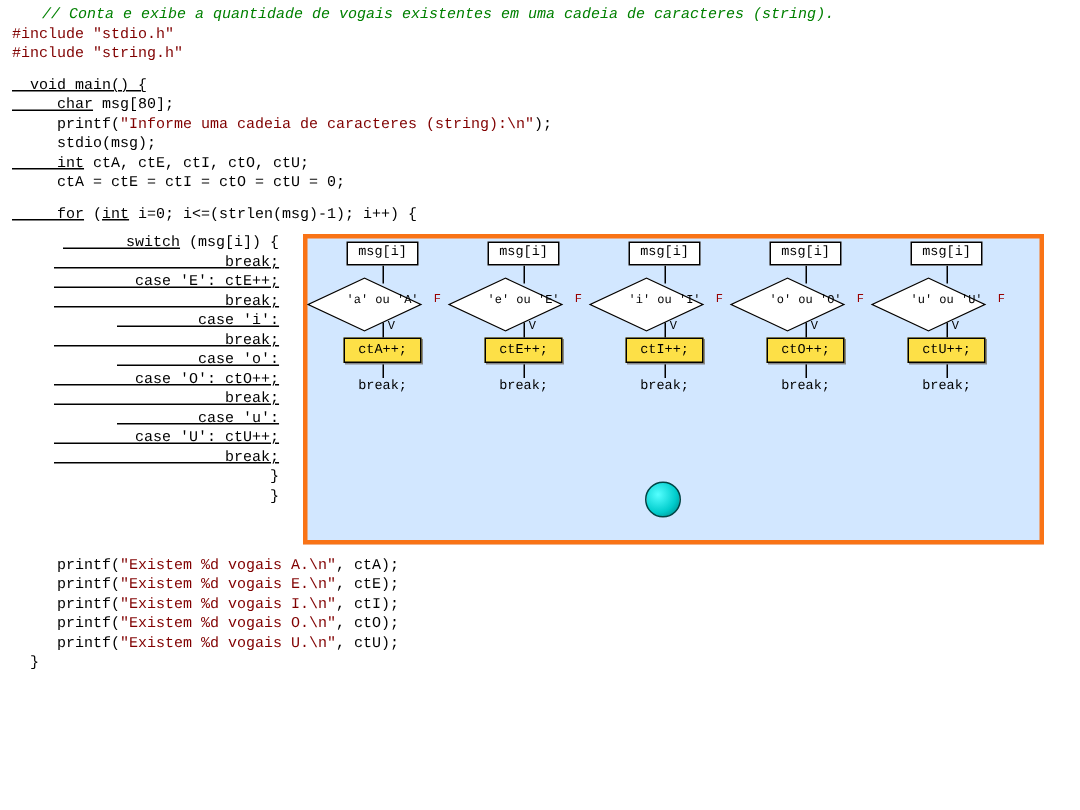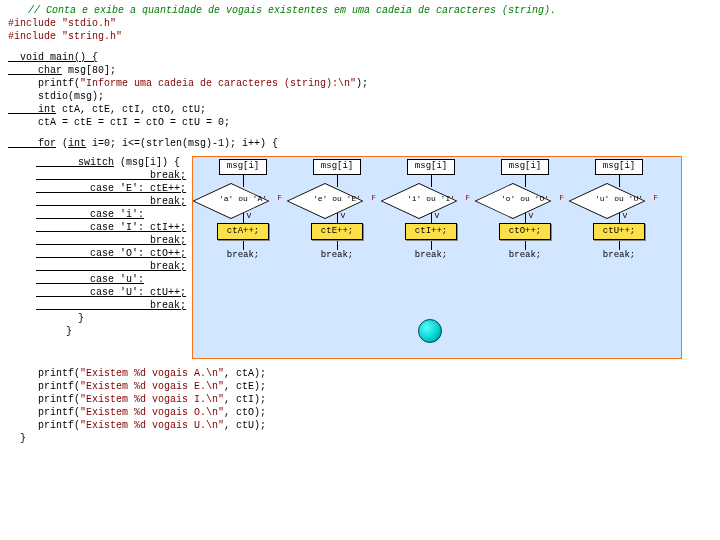--- a/index.html
+++ b/index.html
@@ -12,30 +12,30 @@
     color: #000;
     width: 720px;
     box-sizing: border-box;
   }
   .comment { color: #008000; font-style: italic; margin-left: 20px; }
   .prep { color: #800000; }
   .str { color: #800000; }
   .kw { text-decoration: underline; }
   .code-line { white-space: pre; }
   .flex-row { display: flex; align-items: flex-start; }
-  .left-code { padding-left: 28px; }
+  .left-code { padding-left: 28px; text-align: right; }
 
   .flowpanel {
     background: #d2e7ff;
-    border: 1px solid #f97316;
+    border: 3px solid #f97316;
     padding: 6px 4px 10px 4px;
     position: relative;
     width: 480px;
     height: 185px;
-    margin-left: 6px;
+    margin-left: 16px;
   }
   .fcol {
     position: absolute;
     width: 88px;
     text-align: center;
   }
   .msg {
     background: #fff;
     border: 1px solid #000;
     font-family: "Courier New", monospace;
@@ -113,22 +113,22 @@
 <div class="code-line"><span class="kw">     for</span><span> (</span><span class="kw">int</span><span> i=0; i&lt;=(strlen(msg)-1); i++) {</span></div>
 <div style="height:6px"></div>
 
 <div class="flex-row">
   <div class="left-code">
 <div class="code-line"><span class="kw">       switch</span><span> (msg[i]) {</span></div>
 <div class="code-line"><span class="kw">                   break;</span></div>
 <div class="code-line"><span class="kw">         case 'E': ctE++;</span></div>
 <div class="code-line"><span class="kw">                   break;</span></div>
 <div class="code-line"><span class="kw">         case 'i':</span></div>
-<div class="code-line"><span class="kw">         case 'I': ctI++;</span></div>
 <div class="code-line"><span class="kw">                   break;</span></div>
+<div class="code-line"><span class="kw">         case 'o':</span></div>
 <div class="code-line"><span class="kw">         case 'O': ctO++;</span></div>
 <div class="code-line"><span class="kw">                   break;</span></div>
 <div class="code-line"><span class="kw">         case 'u':</span></div>
 <div class="code-line"><span class="kw">         case 'U': ctU++;</span></div>
 <div class="code-line"><span class="kw">                   break;</span></div>
 <div class="code-line">       }</div>
 <div class="code-line">     }</div>
   </div>
 
   <div class="flowpanel">

